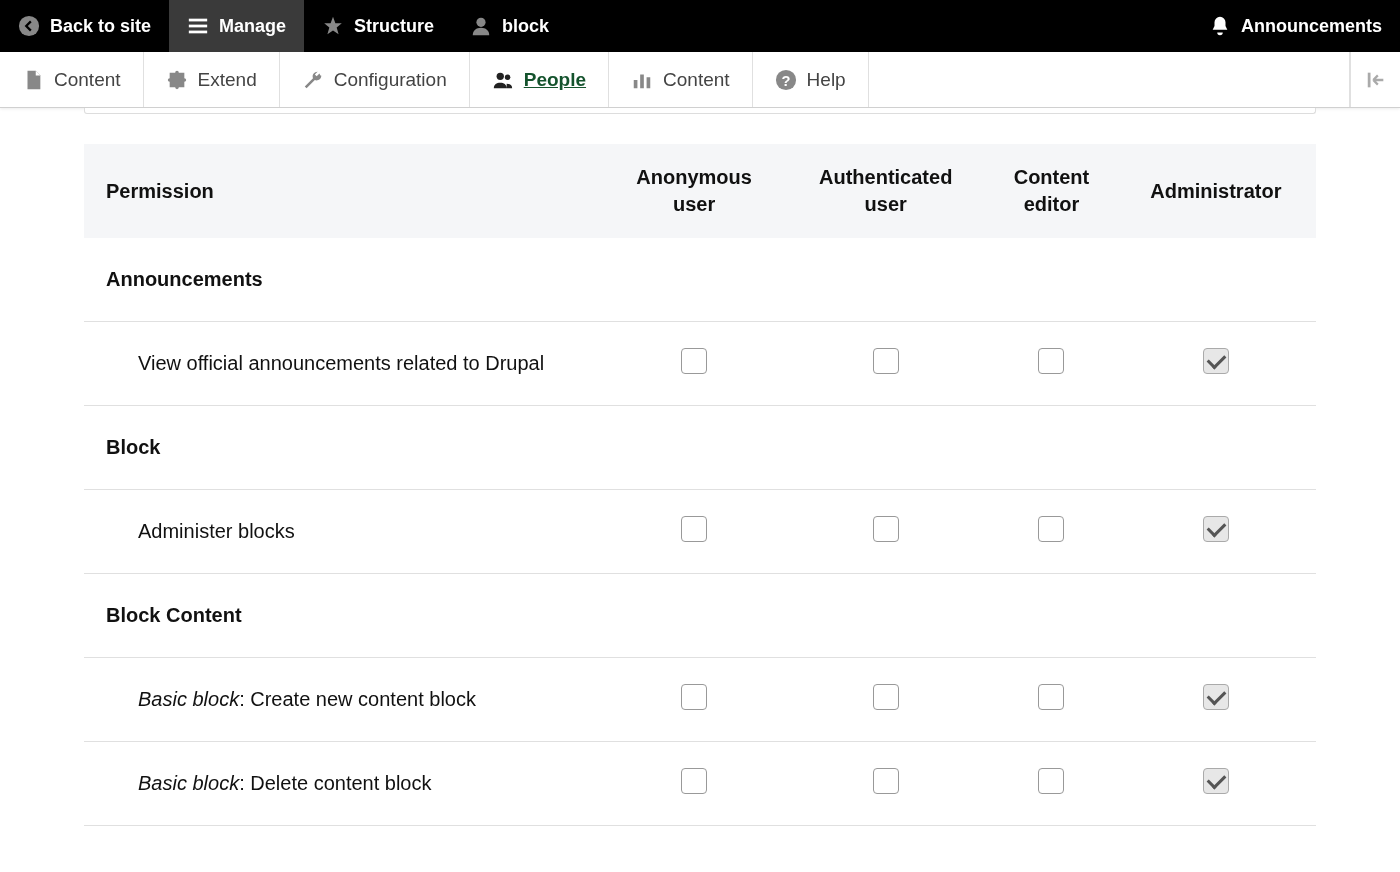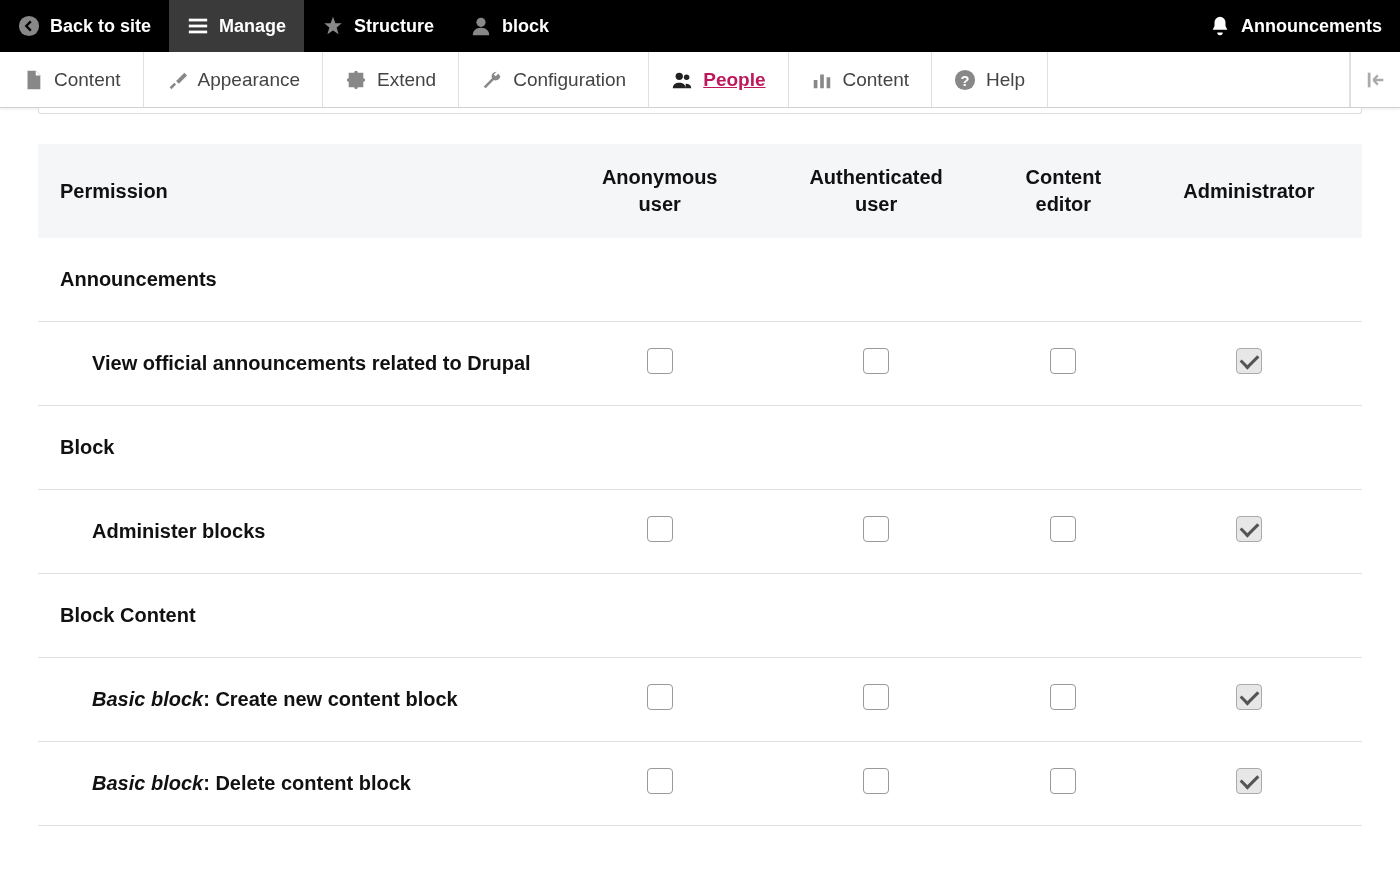--- a/index.html
+++ b/index.html
@@ -8,38 +8,38 @@
   
   .toolbar { display: flex; align-items: center; background: #000; height: 52px; }
   .toolbar-item { display: flex; align-items: center; gap: 10px; padding: 0 18px; height: 52px; color: #fff; font-size: 18px; font-weight: 600; cursor: pointer; }
   .toolbar-item.active { background: #3a3a3a; }
   .toolbar-spacer { flex: 1; }
   .icon-svg { width: 22px; height: 22px; flex-shrink: 0; }
   
   
   .adminbar { display: flex; align-items: stretch; background: #fff; border-bottom: 1px solid #d0d0d0; box-shadow: 0 1px 3px rgba(0,0,0,0.08); height: 56px; }
   .admin-item { display: flex; align-items: center; gap: 10px; padding: 0 22px; border-right: 1px solid #e0e0e0; color: #444; font-size: 19px; cursor: pointer; }
-  .admin-item.active { color: #be185d; font-weight: 600; text-decoration: underline; }
+  .admin-item.active { color: #14532d; font-weight: 600; text-decoration: underline; }
   .admin-item .icon-svg { fill: #888; }
   .admin-item.active .icon-svg { fill: #222; }
   .admin-spacer { flex: 1; border-right: 1px solid #e0e0e0; }
   .admin-collapse { display: flex; align-items: center; justify-content: center; width: 50px; border-left: 1px solid #e0e0e0; cursor: pointer; }
   
   
-  .content { padding: 0 38px; }
+  .content { padding: 0 84px; }
   .filter-box { border: 1px solid #ddd; border-top: none; height: 6px; background: #fff; margin-bottom: 30px; border-radius: 0 0 3px 3px; }
   
   
   table { width: 100%; border-collapse: collapse; }
   thead { background: #f5f6f8; }
   th { padding: 20px 12px; font-size: 20px; font-weight: 700; color: #111; text-align: center; }
   th.perm-col { text-align: left; padding-left: 22px; width: 520px; }
   th.role-col { line-height: 1.35; }
   td { padding: 26px 12px; border-bottom: 1px solid #e0e0e0; text-align: center; vertical-align: middle; font-size: 20px; color: #111; }
-  td.perm-label { text-align: left; padding-left: 22px; font-weight: bold; }
+  td.perm-label { text-align: left; padding-left: 22px; }
   tr.group-row td { font-weight: 700; padding-top: 30px; padding-bottom: 30px; }
   tr.perm-row td.perm-label { padding-left: 54px; }
   
   
   .cb { display: inline-block; width: 26px; height: 26px; border: 1.5px solid #999; border-radius: 4px; background: #fff; position: relative; }
   .cb.checked { background: #e7e7e7; border-color: #aaa; }
   .cb.checked::after { content: ""; position: absolute; left: 7px; top: 2px; width: 8px; height: 14px; border: solid #555; border-width: 0 3px 3px 0; transform: rotate(45deg); }
   
   em { font-style: italic; margin-top: 40px; }
 </style>
@@ -84,26 +84,20 @@
   </div>
 </div>
 
 <div class="adminbar">
   <div class="admin-item">
     <svg class="icon-svg" viewBox="0 0 24 24">
         <path d="M6 2h9l5 5v15H6z" fill="#888"></path>
         <path d="M15 2v5h5" fill="#fff"></path>
       </svg>
     <span>Content</span>
-  </div>
-  <div class="admin-item">
-    <svg class="icon-svg" viewBox="0 0 24 24" fill="#888">
-        <path d="M20 4l-9 9 3 3 9-9-3-3zM9 15l-5 5 2 2 5-5-2-2z"></path>
-      </svg>
-    <span>Appearance</span>
   </div>
   <div class="admin-item">
     <svg class="icon-svg" viewBox="0 0 24 24" fill="#888">
         <path d="M4 4h6a2 2 0 014 0h6v6a2 2 0 010 4v6H14a2 2 0 01-4 0H4v-6a2 2 0 010-4V4z"></path>
       </svg>
     <span>Extend</span>
   </div>
   <div class="admin-item">
     <svg class="icon-svg" viewBox="0 0 24 24" fill="#888">
         <path d="M21 7a5 5 0 01-7 5L5 21l-2-2 9-9a5 5 0 015-7l-3 3 2 2 3-3c.6.9 1 2 1 2z"></path>

